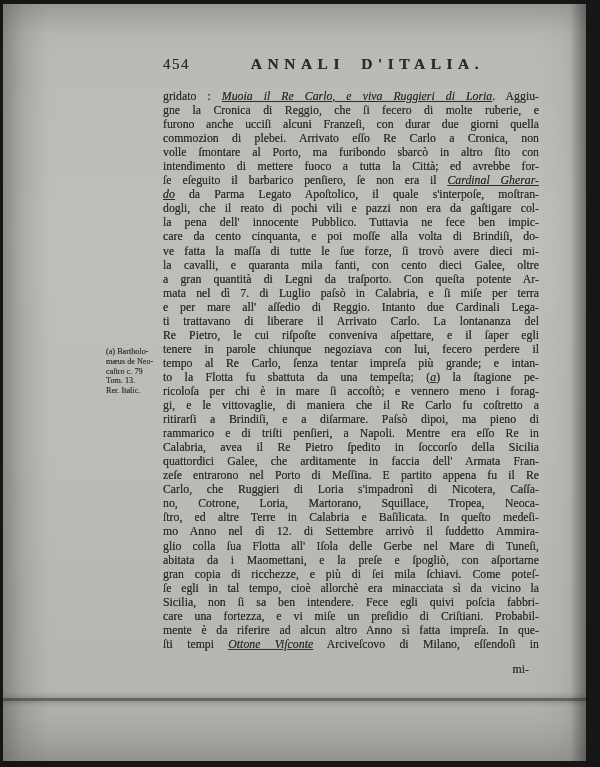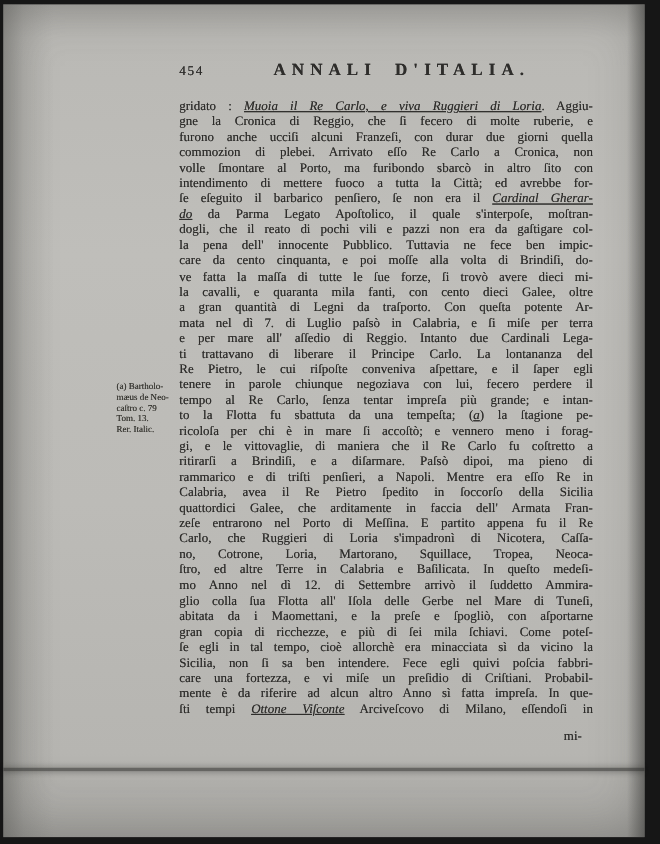--- a/index.html
+++ b/index.html
@@ -24,21 +24,21 @@
   .shade-right{position:absolute;top:0;right:0;bottom:0;width:16px;pointer-events:none;
     background:linear-gradient(270deg,rgba(40,40,38,0.45),rgba(0,0,0,0) 100%);}
   .fold-shadow{position:absolute;left:0;right:0;top:694px;height:3px;pointer-events:none;
     background:rgba(38,38,36,0.55);
     box-shadow:0 2px 4px rgba(38,38,36,0.30),0 -2px 4px rgba(38,38,36,0.20);}
   .header{
     position:absolute;top:51px;left:160px;width:376px;
     display:flex;align-items:baseline;
     text-shadow:0 0 0.5px rgba(46,45,43,0.85);
   }
-  .page-number{font-size:12px;letter-spacing:1.5px;}
+  .page-number{font-size:15px;letter-spacing:1.5px;}
   .running-title{
     flex:1;text-align:center;font-size:15.5px;
     letter-spacing:5.5px;word-spacing:7px;margin-left:6px;font-weight:bold;
   }
   .body-text{
     position:absolute;top:85px;left:160px;width:376px;
     font-size:11.8px;line-height:14.05px;
     text-shadow:0 0 0.5px rgba(46,45,43,0.75);
   }
   .body-text .line{
@@ -89,21 +89,21 @@
         <div class="line"><span>ſe eſeguito il barbarico penſiero, ſe non era il </span><i>Cardinal Gherar-</i></div>
         <div class="line"><i>do</i><span> da Parma Legato Apoſtolico, il quale s'interpoſe, moſtran-</span></div>
         <div class="line"><span>dogli, che il reato di pochi vili e pazzi non era da gaſtigare col-</span></div>
         <div class="line"><span>la pena dell' innocente Pubblico. Tuttavia ne fece ben impic-</span></div>
         <div class="line"><span>care da cento cinquanta, e poi moſſe alla volta di Brindiſi, do-</span></div>
         <div class="line"><span>ve fatta la maſſa di tutte le ſue forze, ſi trovò avere dieci mi-</span></div>
         <div class="line"><span>la cavalli, e quaranta mila fanti, con cento dieci Galee, oltre</span></div>
         <div class="line"><span>a gran quantità di Legni da traſporto. Con queſta potente Ar-</span></div>
         <div class="line"><span>mata nel dì 7. di Luglio paſsò in Calabria, e ſi miſe per terra</span></div>
         <div class="line"><span>e per mare all' aſſedio di Reggio. Intanto due Cardinali Lega-</span></div>
-        <div class="line"><span>ti trattavano di liberare il Principe Carlo. La lontananza del</span></div>
+        <div class="line"><span>ti trattavano di liberare il Arrivato Carlo. La lontananza del</span></div>
         <div class="line"><span>Re Pietro, le cui riſpoſte conveniva aſpettare, e il ſaper egli</span></div>
         <div class="line"><span>tenere in parole chiunque negoziava con lui, fecero perdere il</span></div>
         <div class="line"><span>tempo al Re Carlo, ſenza tentar impreſa più grande; e intan-</span></div>
         <div class="line"><span>to la Flotta fu sbattuta da una tempeſta; (</span><i>a</i><span>) la ſtagione pe-</span></div>
         <div class="line"><span>ricoloſa per chi è in mare ſi accoſtò; e vennero meno i forag-</span></div>
         <div class="line"><span>gi, e le vittovaglie, di maniera che il Re Carlo fu coſtretto a</span></div>
         <div class="line"><span>ritirarſi a Brindiſi, e a diſarmare. Paſsò dipoi, ma pieno di</span></div>
         <div class="line"><span>rammarico e di triſti penſieri, a Napoli. Mentre era eſſo Re in</span></div>
         <div class="line"><span>Calabria, avea il Re Pietro ſpedito in ſoccorſo della Sicilia</span></div>
         <div class="line"><span>quattordici Galee, che arditamente in faccia dell' Armata Fran-</span></div>

